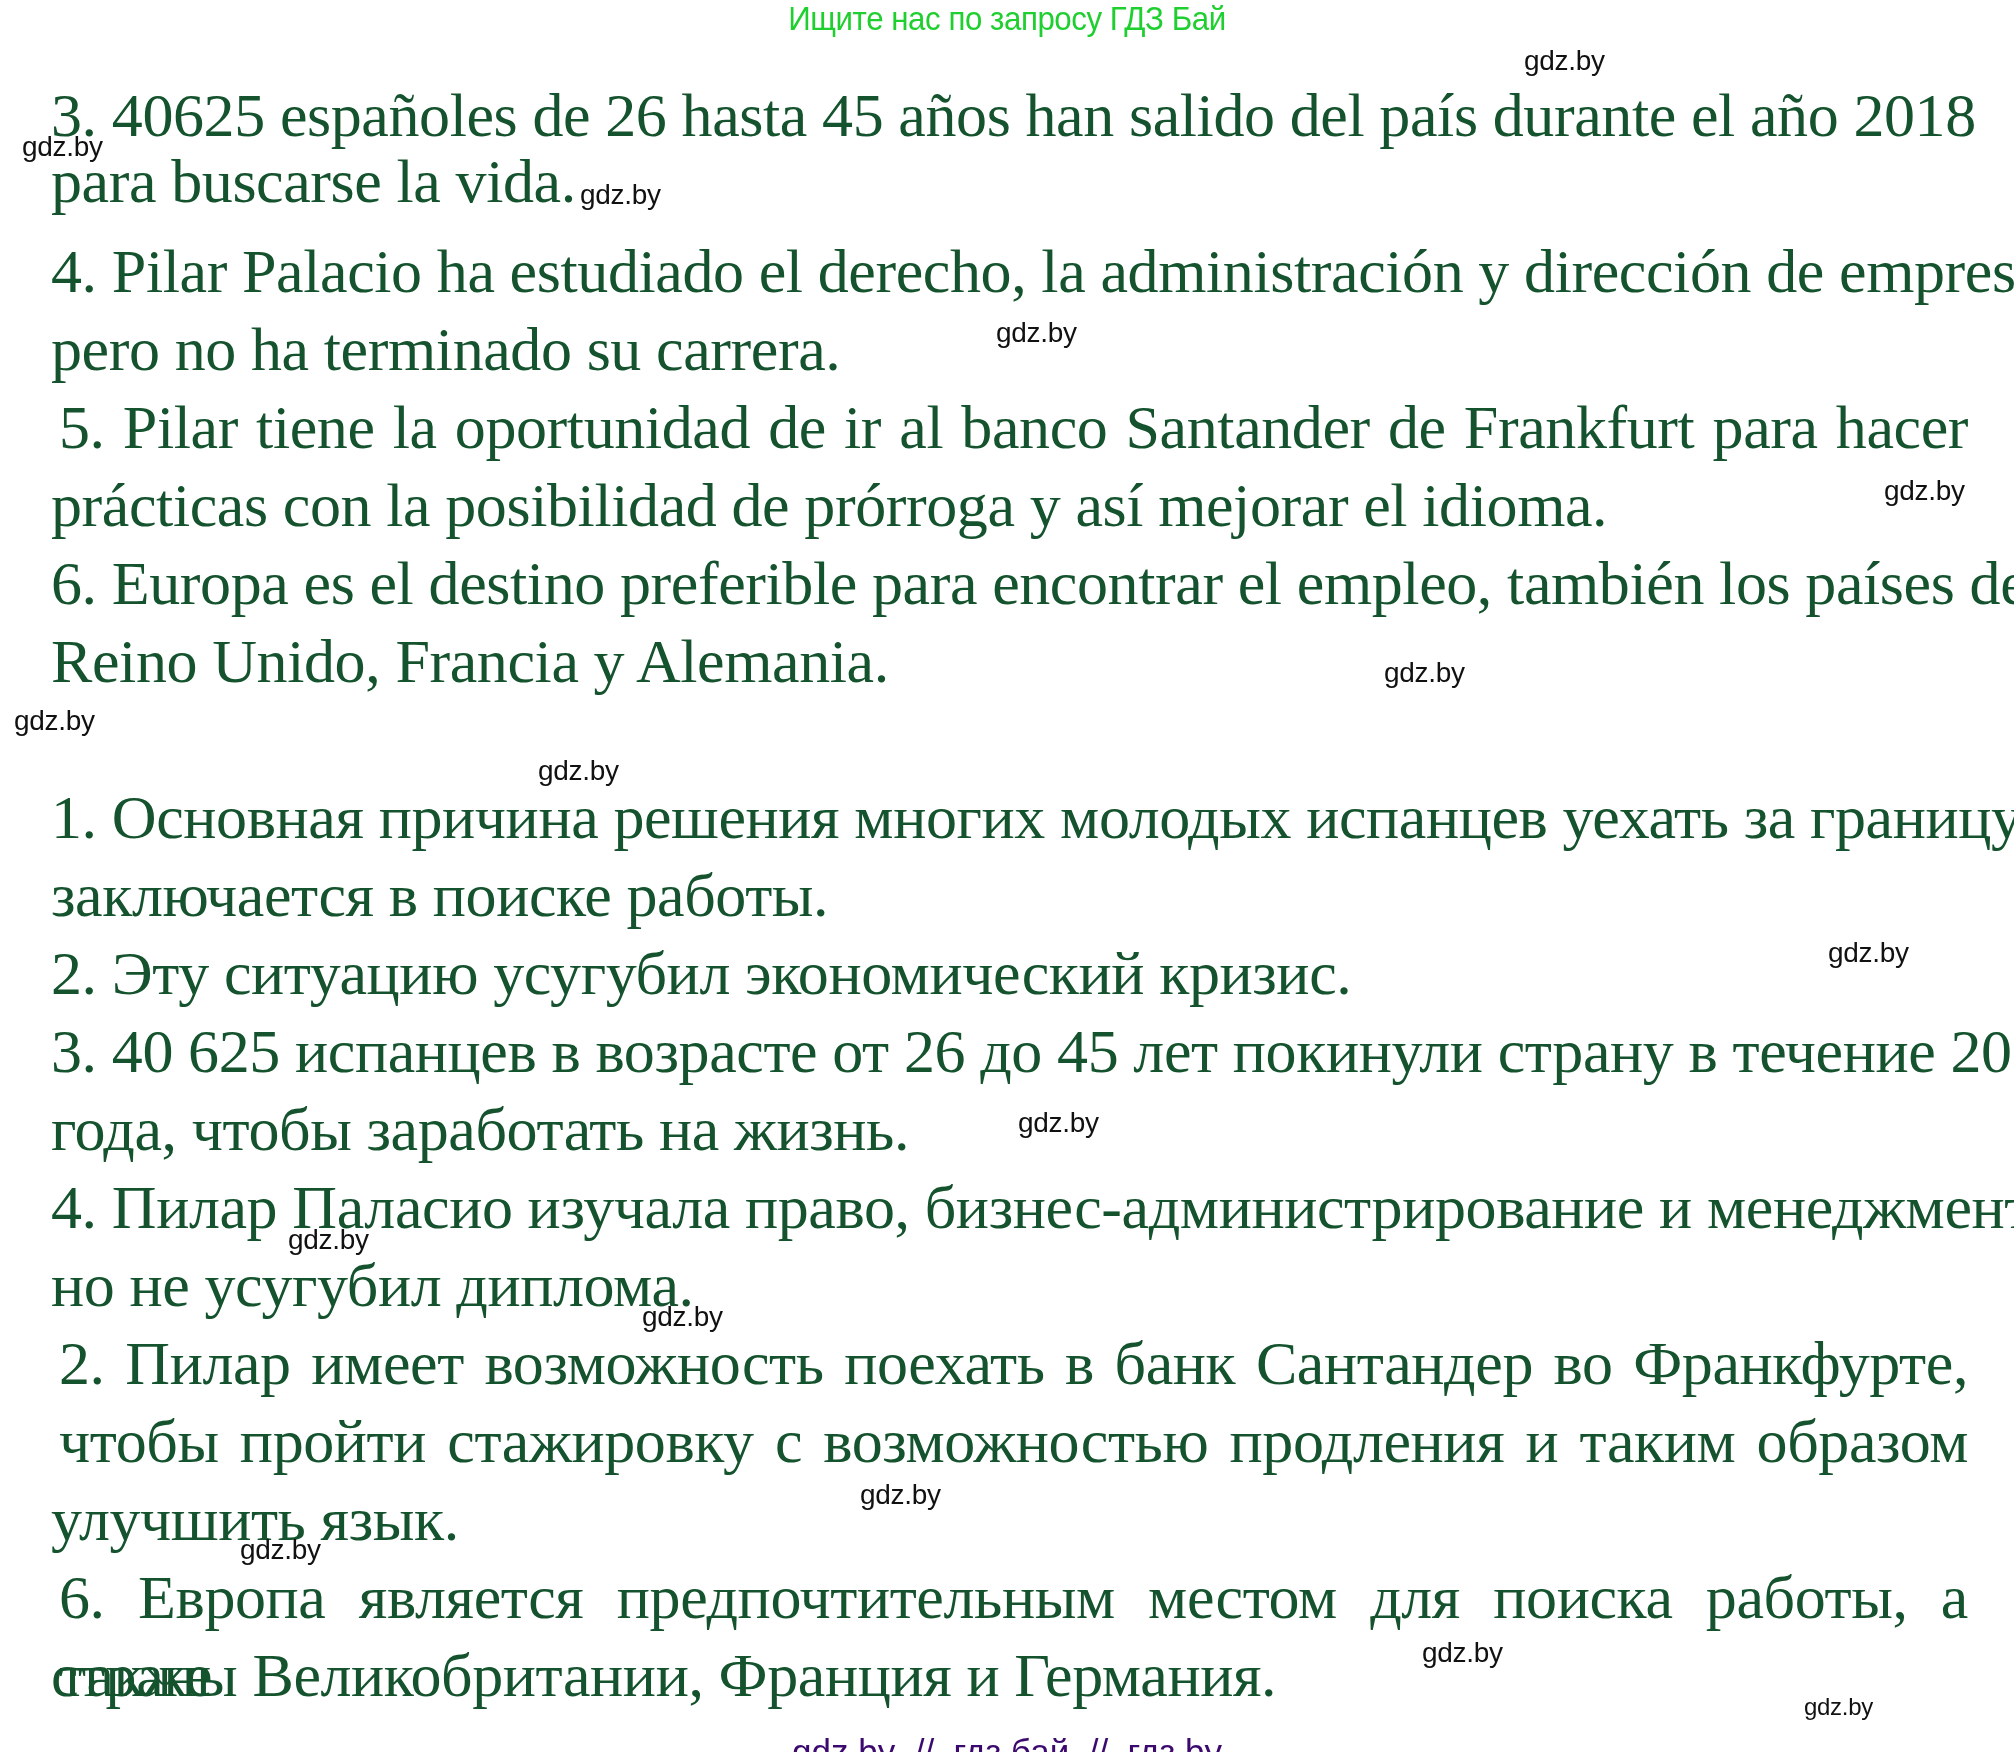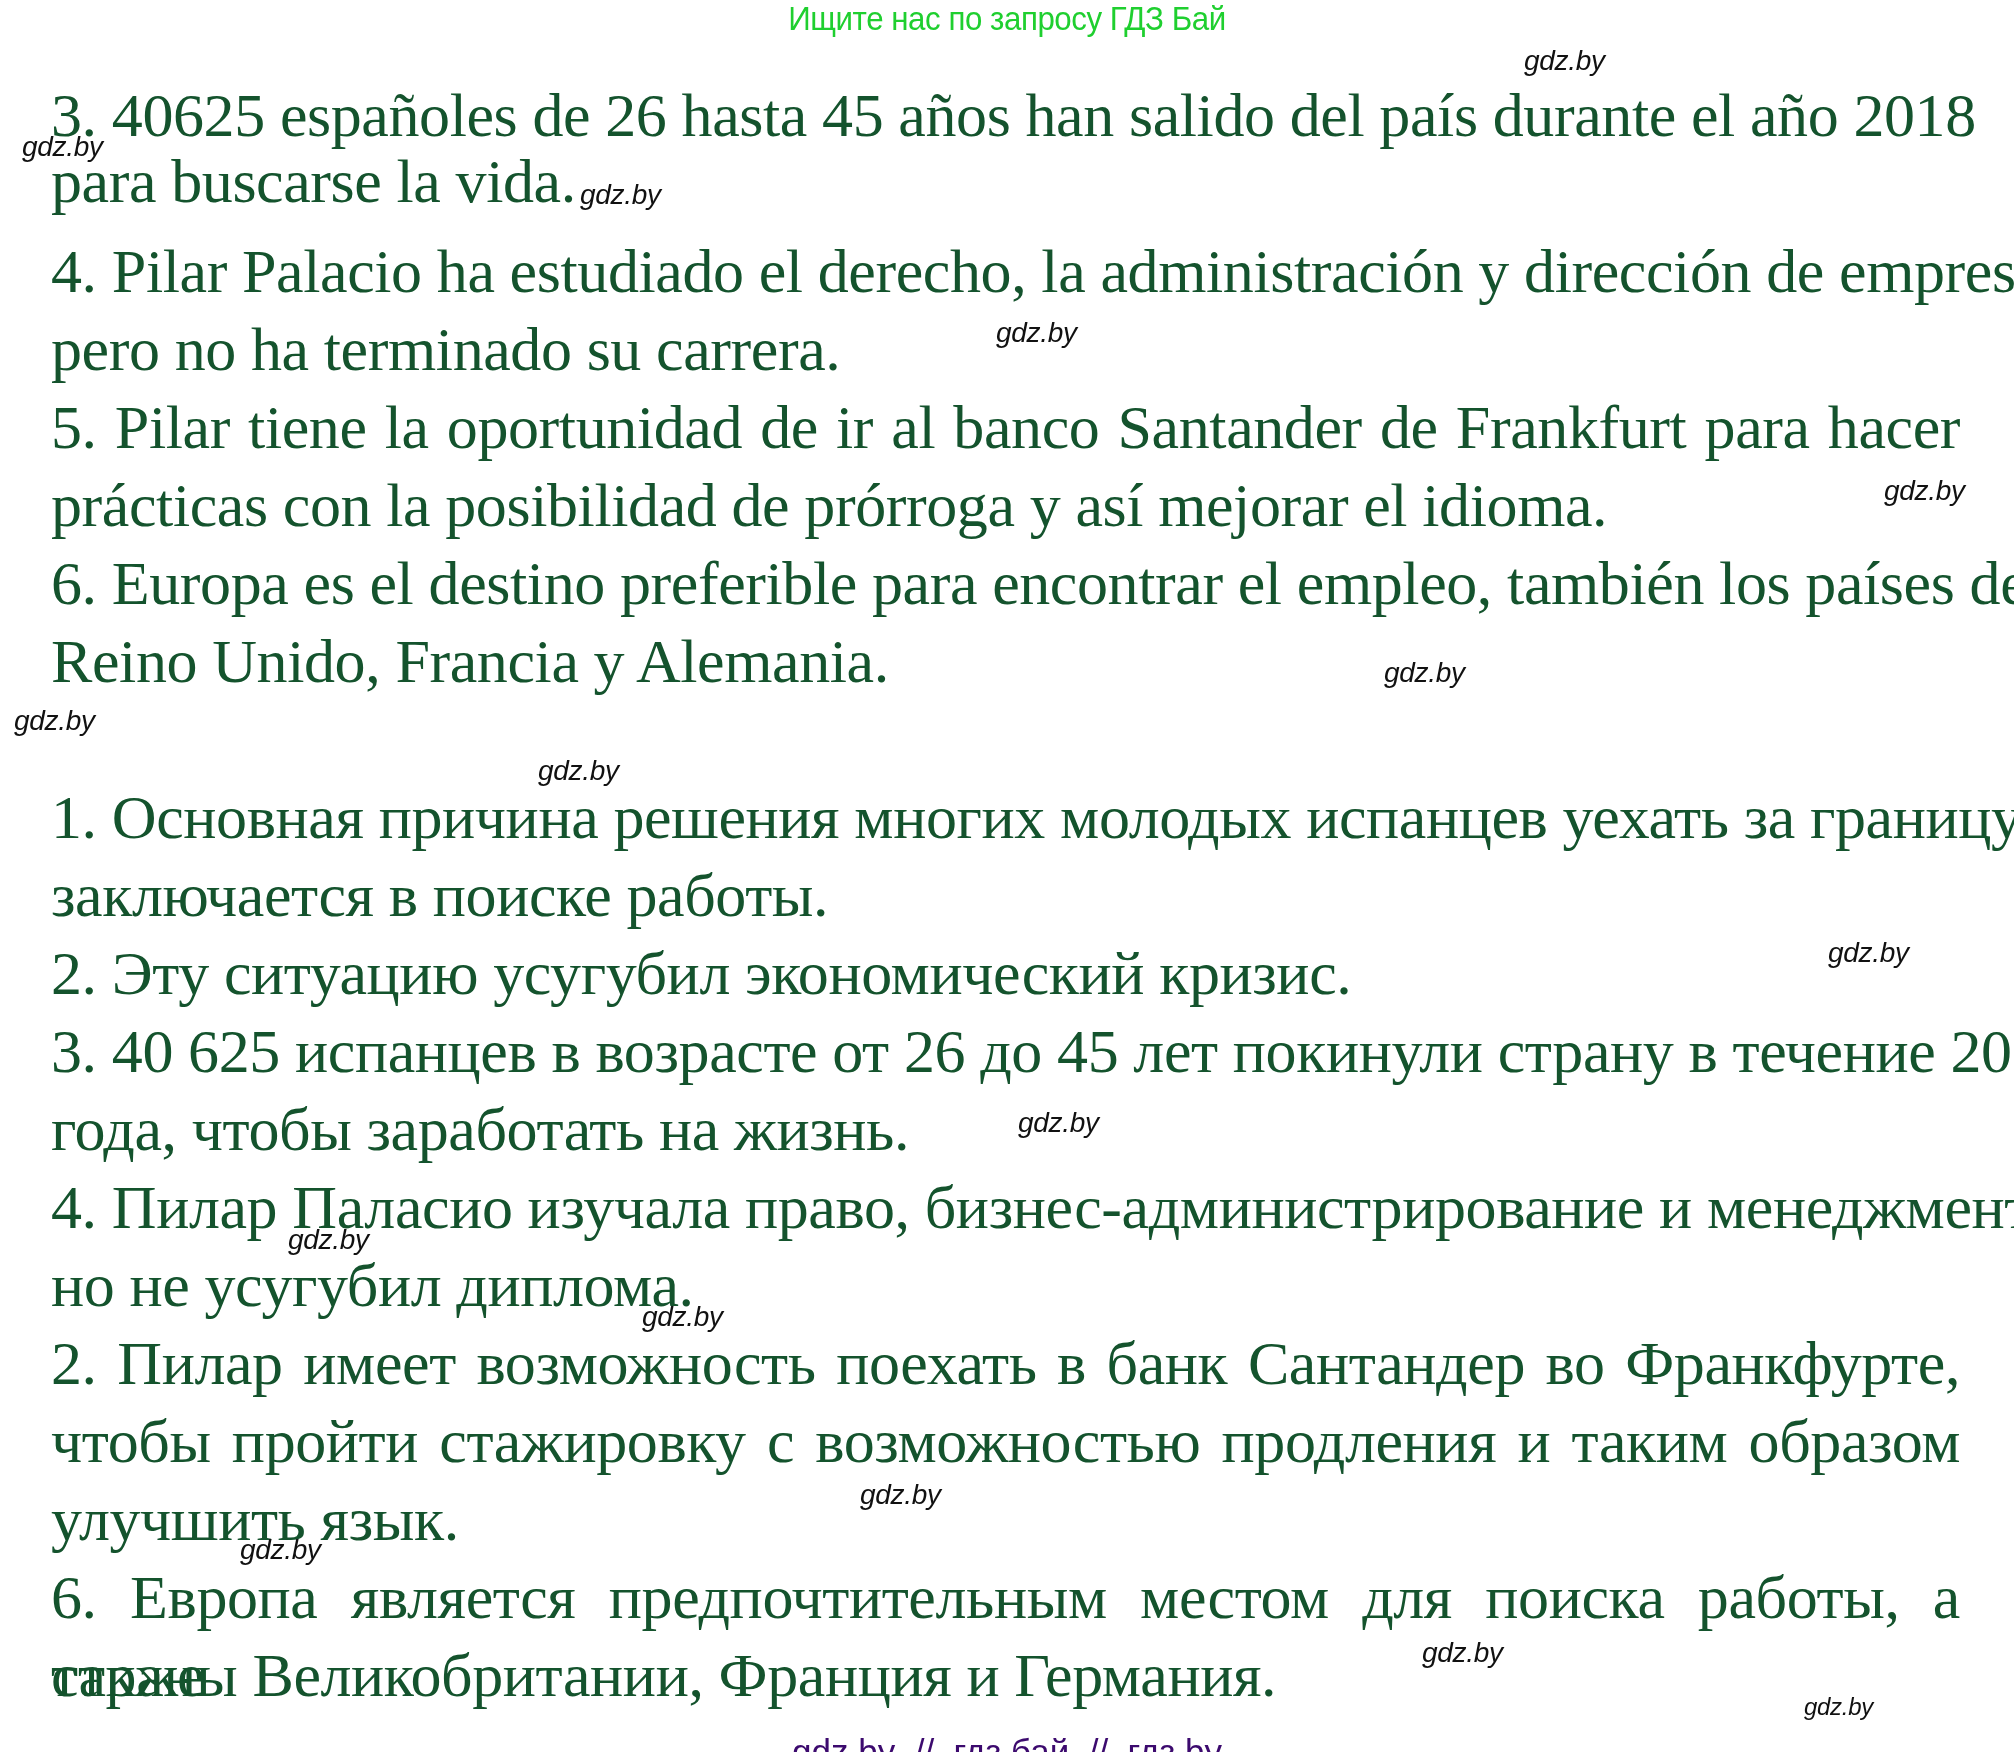--- a/index.html
+++ b/index.html
@@ -7,24 +7,24 @@
   .header-note {
     position: absolute; left: 0; width: 2014px; top: 0; text-align: center;
     font-family: "Liberation Sans", sans-serif; font-size: 34px; color: #1fcf2f;
     line-height: 36px; letter-spacing: -0.5px; transform: scaleX(0.92);
   }
   .line {
     position: absolute; left: 51px; width: 1909px;
     font-family: "Liberation Serif", serif; font-size: 62px; color: #14532d;
     white-space: nowrap; line-height: 78px; letter-spacing: -0.4px;
   }
-  .line.justify { text-align: justify; text-align-last: justify; white-space: normal; }
+  .line.justify { text-align: justify; text-align-last: justify; white-space: normal; margin-left: 8px; }
   .wm {
     position: absolute; font-family: "Liberation Sans", sans-serif;
-    font-size: 28px; color: #111; line-height: 30px; letter-spacing: -0.3px; font-style: italic;
+    font-size: 28px; color: #111; line-height: 30px; letter-spacing: -0.3px;
   }
   .wm.small { font-size: 24px; }
   .footer {
     position: absolute; left: 0; width: 2014px; top: 1732px; text-align: center;
     font-family: "Liberation Sans", sans-serif; font-size: 35px; color: #3c0a6e;
     line-height: 40px; white-space: pre;
   }
 </style>
 </head>
 <body>

